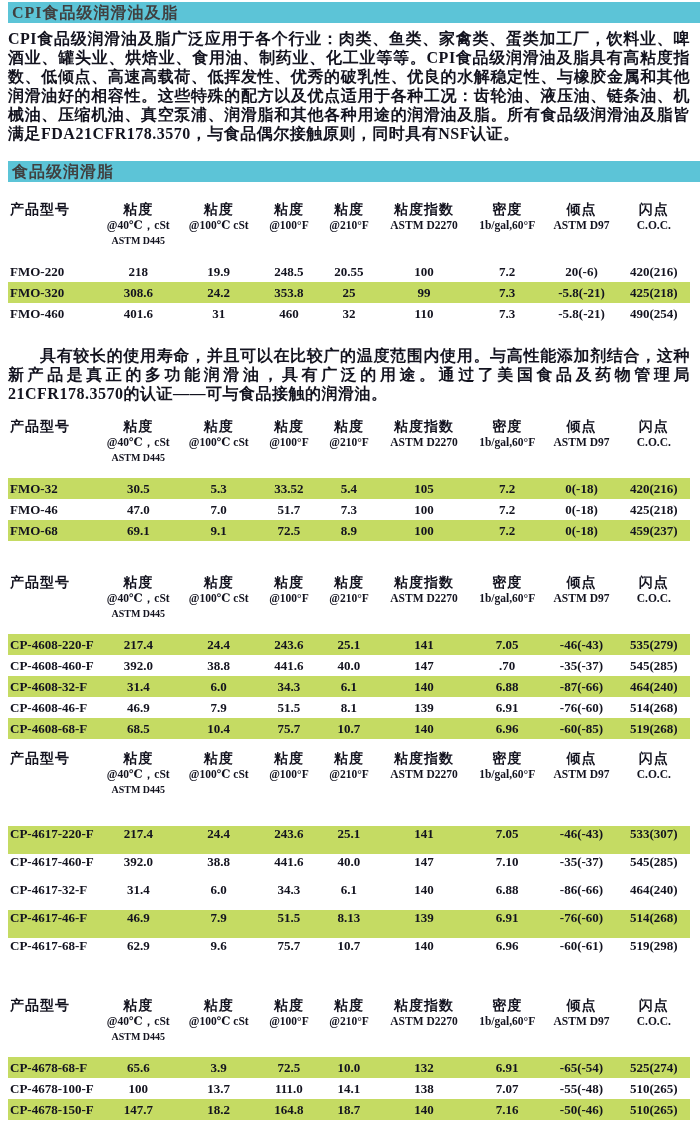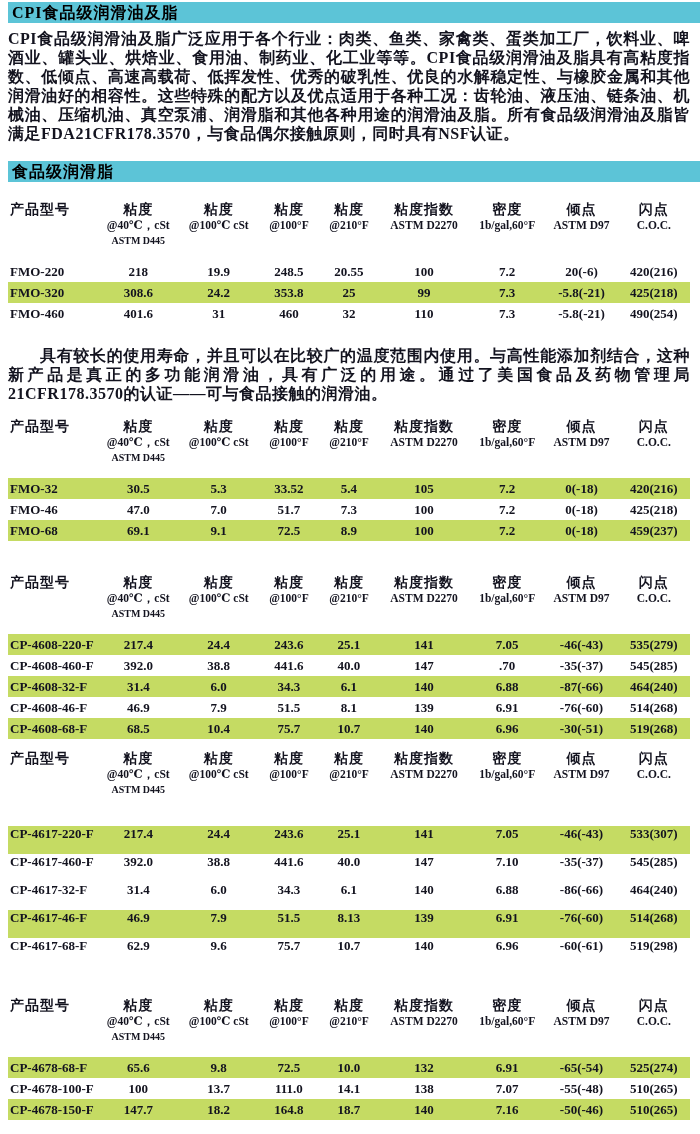--- a/index.html
+++ b/index.html
@@ -11,21 +11,21 @@
   html,body{background:#ffffff;}
   body{
     width:700px;height:1134px;overflow:hidden;
     font-family:"Liberation Serif","DejaVu Serif",serif;
     font-weight:bold;color:var(--ink);
   }
   .page{width:700px;height:1134px;padding:2px 10px 0 8px;}
   .bar{
     height:21px;background:var(--cyan);
     font-size:16px;line-height:21px;font-weight:bold;
-    padding-left:4px;margin-right:-10px;color:#000000;
+    padding-left:4px;margin-right:-10px;color:#404040;
     letter-spacing:1px;
   }
   .bar.b1{margin-bottom:6px;}
   .bar.b2{margin-bottom:20px;}
   p.para{
     font-size:16px;line-height:19px;text-align:justify;
     letter-spacing:.5px;
   }
   p.intro{margin-bottom:18px;}
   p.grs{margin-bottom:2px;}
@@ -299,21 +299,21 @@
         <div class="cell">514(268)</div>
       </div>
       <div class="row grid9 hl">
         <div class="cell">CP-4608-68-F</div>
         <div class="cell">68.5</div>
         <div class="cell">10.4</div>
         <div class="cell">75.7</div>
         <div class="cell">10.7</div>
         <div class="cell">140</div>
         <div class="cell">6.96</div>
-        <div class="cell">-30(-51)</div>
+        <div class="cell">-60(-85)</div>
         <div class="cell">519(268)</div>
       </div>
     </div>
 
   <div class="datatable t4 tight">
       <div class="thead grid9">
         <div class="hcell">
           <div class="h1">产品型号</div>
         </div>
         <div class="hcell">
@@ -442,21 +442,21 @@
           <div class="h2">ASTM D97</div>
         </div>
         <div class="hcell">
           <div class="h1">闪点</div>
           <div class="h2">C.O.C.</div>
         </div>
       </div>
       <div class="row grid9 hl">
         <div class="cell">CP-4678-68-F</div>
         <div class="cell">65.6</div>
-        <div class="cell">9.8</div>
+        <div class="cell">3.9</div>
         <div class="cell">72.5</div>
         <div class="cell">10.0</div>
         <div class="cell">132</div>
         <div class="cell">6.91</div>
         <div class="cell">-65(-54)</div>
         <div class="cell">525(274)</div>
       </div>
       <div class="row grid9">
         <div class="cell">CP-4678-100-F</div>
         <div class="cell">100</div>

